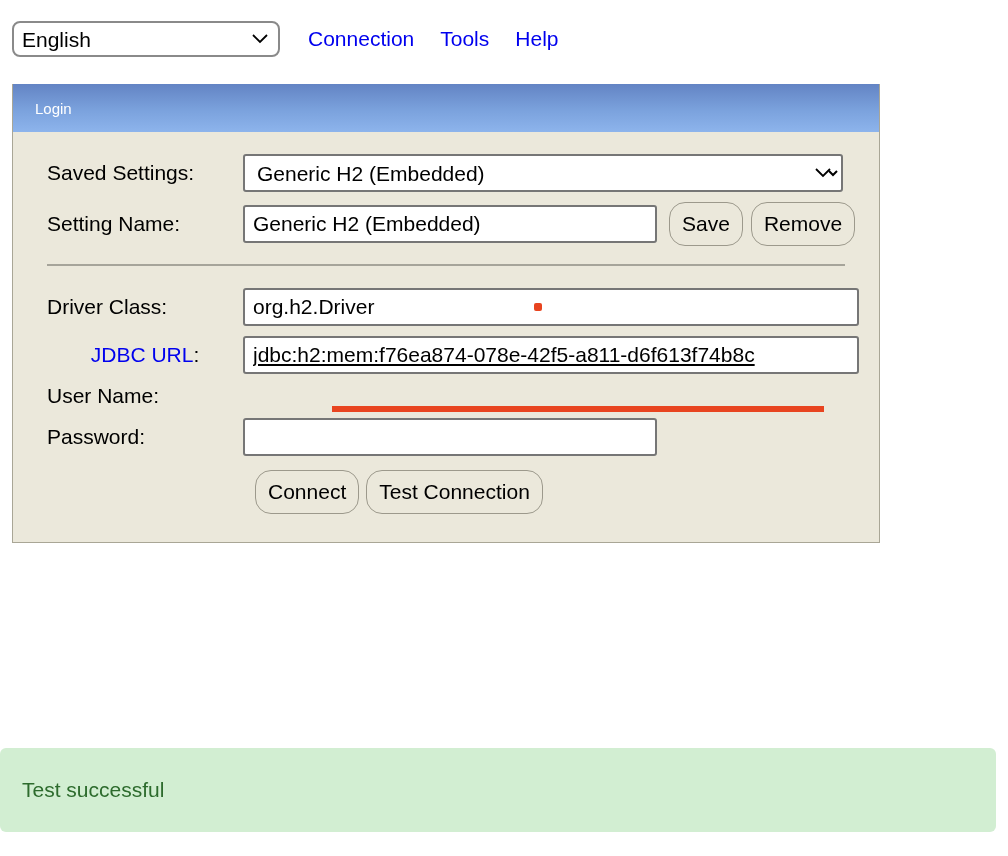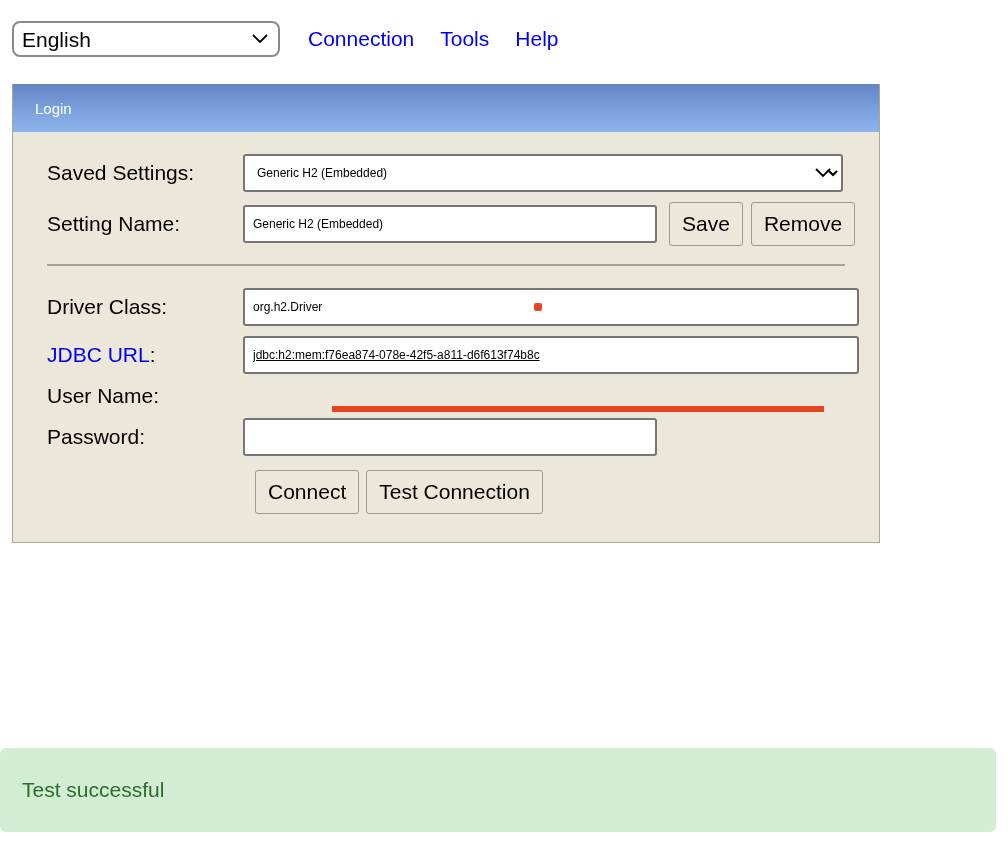--- a/index.html
+++ b/index.html
@@ -87,27 +87,27 @@
     align-items: center;
     margin-bottom: 10px;
   }
   .label {
     width: 212px;
     font-size: 21px;
     color: #000;
     flex: 0 0 212px;
     padding-left: 16px;
   }
-  .label.link-label { color: #0000ee; }
+  .label.link-label { color: #0000ee; text-align: center; }
   .label.link-label .colon { color: #000; }
 
   .field {
     height: 38px;
     font-family: "Liberation Sans", sans-serif;
-    font-size: 12px;
+    font-size: 21px;
     color: #000;
     background: #ffffff;
     border: 2px solid #767676;
     border-radius: 3px;
     padding: 0 8px;
   }
 
   .sel-saved { width: 600px; padding-right: 30px; }
   .inp-setting { width: 414px; }
   .inp-driver { width: 616px; }
@@ -115,21 +115,21 @@
   .inp-user   { width: 414px; }
   .inp-pass   { width: 414px; }
 
   .btn {
     height: 44px;
     font-family: "Liberation Sans", sans-serif;
     font-size: 21px;
     color: #000;
     background: #ebe8db;
     border: 1px solid #9c998c;
-    border-radius: 3px;
+    border-radius: 16px;
     padding: 0 12px;
     cursor: pointer;
     white-space: nowrap;
   }
   .btn-save   { margin-left: 12px; }
   .btn-remove { margin-left: 8px; }
   .btn-connect { margin-left: 0; }
   .btn-test    { margin-left: 7px; }
 
   .divider {

